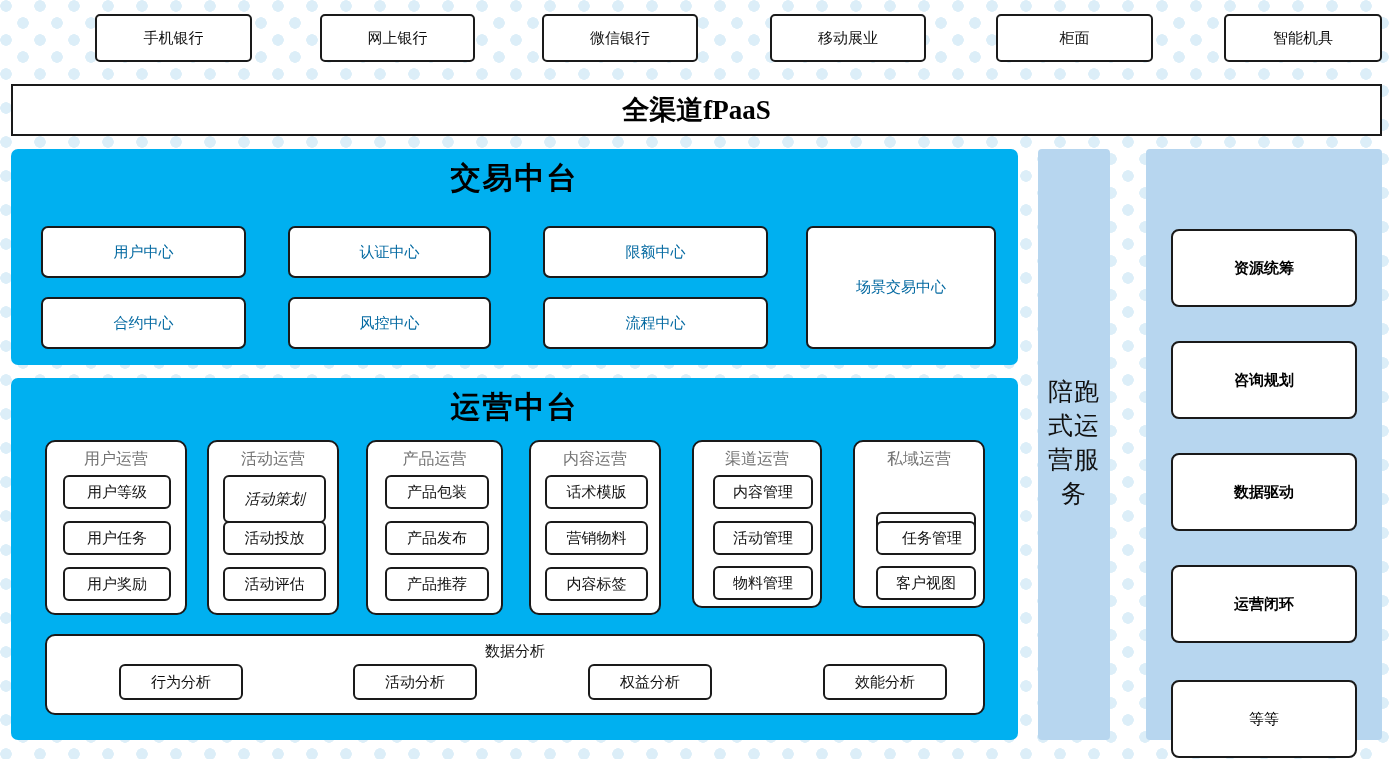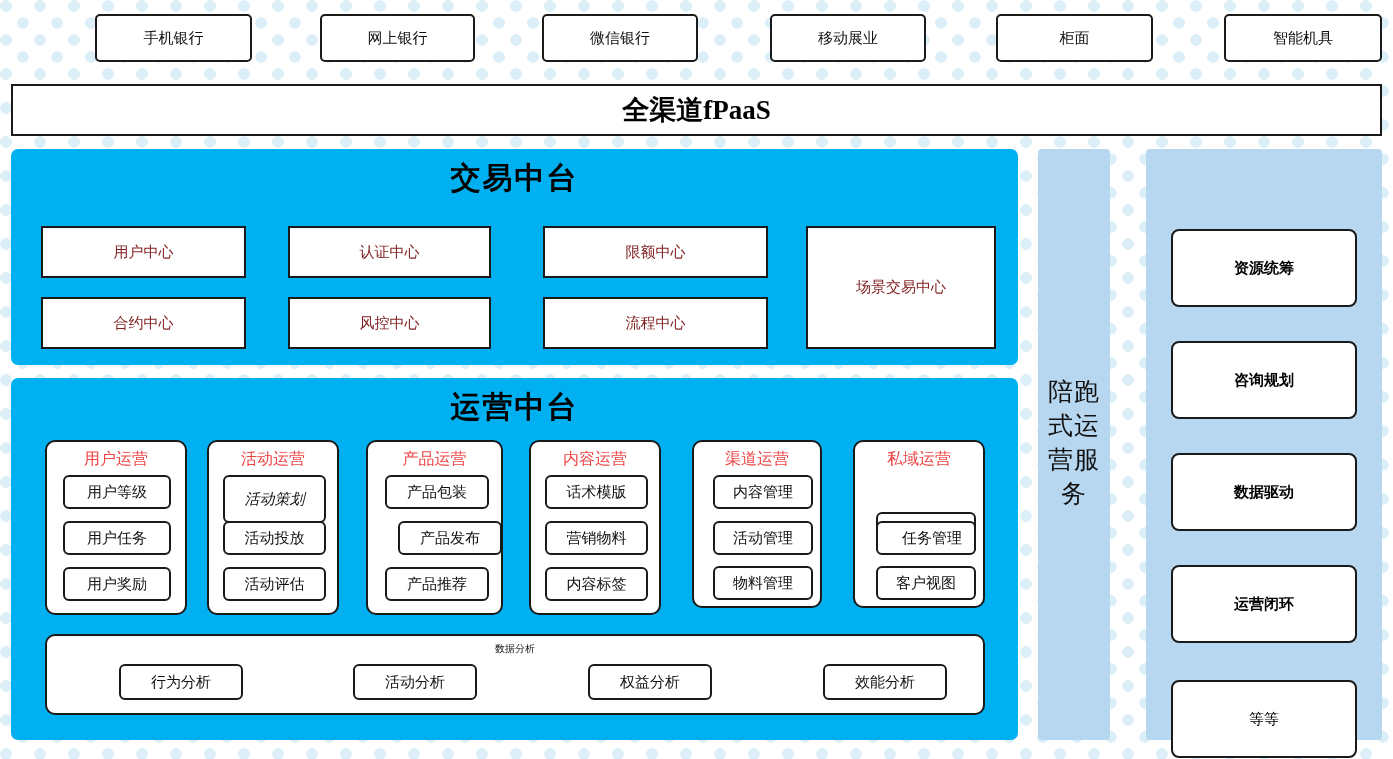--- a/index.html
+++ b/index.html
@@ -52,46 +52,46 @@
     position:absolute;background:#00b0f0;border-radius:7px;
     box-sizing:border-box;
   }
   .cyan-title{
     position:absolute;left:0;right:0;top:9px;text-align:center;
     font-family:"Liberation Serif","DejaVu Serif",serif;
     font-weight:bold;font-size:30px;color:#000;
     letter-spacing:2px;
   }
   .wbox{
-    position:absolute;background:#fff;border:2.4px solid #1a1a1a;border-radius:0;
-    display:flex;align-items:center;justify-content:center;
-    font-size:15px;color:#7f1d1d;box-sizing:border-box;text-align:center;
+    position:absolute;background:#fff;border:2.4px solid #1a1a1a;border-radius:7px;
+    display:flex;align-items:center;justify-content:center;
+    font-size:15px;color:#0369a1;box-sizing:border-box;text-align:center;
   }
   
   .ogroup{
     position:absolute;background:#fff;border:2.4px solid #1a1a1a;border-radius:10px;
     box-sizing:border-box;
   }
   .ogroup-title{
     position:absolute;left:0;right:0;top:7px;text-align:center;
-    font-size:16px;color:#ef4444;
+    font-size:16px;color:#737373;
   }
   .oitem{
     position:absolute;background:#fff;border:2.2px solid #1a1a1a;border-radius:6px;
     display:flex;align-items:center;justify-content:center;
     font-size:15px;color:#111;box-sizing:border-box;
   }
   
   .dacard{
     position:absolute;background:#fff;border:2.4px solid #1a1a1a;border-radius:10px;
     box-sizing:border-box;
   }
   .dacard-title{
     position:absolute;left:0;right:0;top:6px;text-align:center;
-    font-size:10px;color:#111;
+    font-size:15px;color:#111;
   }
   .daitem{
     position:absolute;top:28px;height:36px;
     background:#fff;border:2.2px solid #1a1a1a;border-radius:6px;
     display:flex;align-items:center;justify-content:center;
     font-size:15px;color:#111;box-sizing:border-box;
   }
   
   .lbpanel{
     position:absolute;background:#b7d6ef;border-radius:4px;box-sizing:border-box;
@@ -152,21 +152,21 @@
     <div class="ogroup" style="left:196px;top:62px;width:132px;height:175px;">
       <div class="ogroup-title">活动运营</div>
       <div class="oitem" style="left:14px;top:33px;width:103px;height:48px;font-style:italic;">活动策划</div>
       <div class="oitem" style="left:14px;top:79px;width:103px;height:34px;">活动投放</div>
       <div class="oitem" style="left:14px;top:125px;width:103px;height:34px;">活动评估</div>
     </div>
 
     <div class="ogroup" style="left:355px;top:62px;width:137px;height:175px;">
       <div class="ogroup-title">产品运营</div>
       <div class="oitem" style="left:17px;top:33px;width:104px;height:34px;">产品包装</div>
-      <div class="oitem" style="left:17px;top:79px;width:104px;height:34px;margin-left:13px;">产品发布</div>
+      <div class="oitem" style="left:17px;top:79px;width:104px;height:34px;">产品发布</div>
       <div class="oitem" style="left:17px;top:125px;width:104px;height:34px;">产品推荐</div>
     </div>
 
     <div class="ogroup" style="left:518px;top:62px;width:132px;height:175px;">
       <div class="ogroup-title">内容运营</div>
       <div class="oitem" style="left:14px;top:33px;width:103px;height:34px;">话术模版</div>
       <div class="oitem" style="left:14px;top:79px;width:103px;height:34px;">营销物料</div>
       <div class="oitem" style="left:14px;top:125px;width:103px;height:34px;">内容标签</div>
     </div>
 

